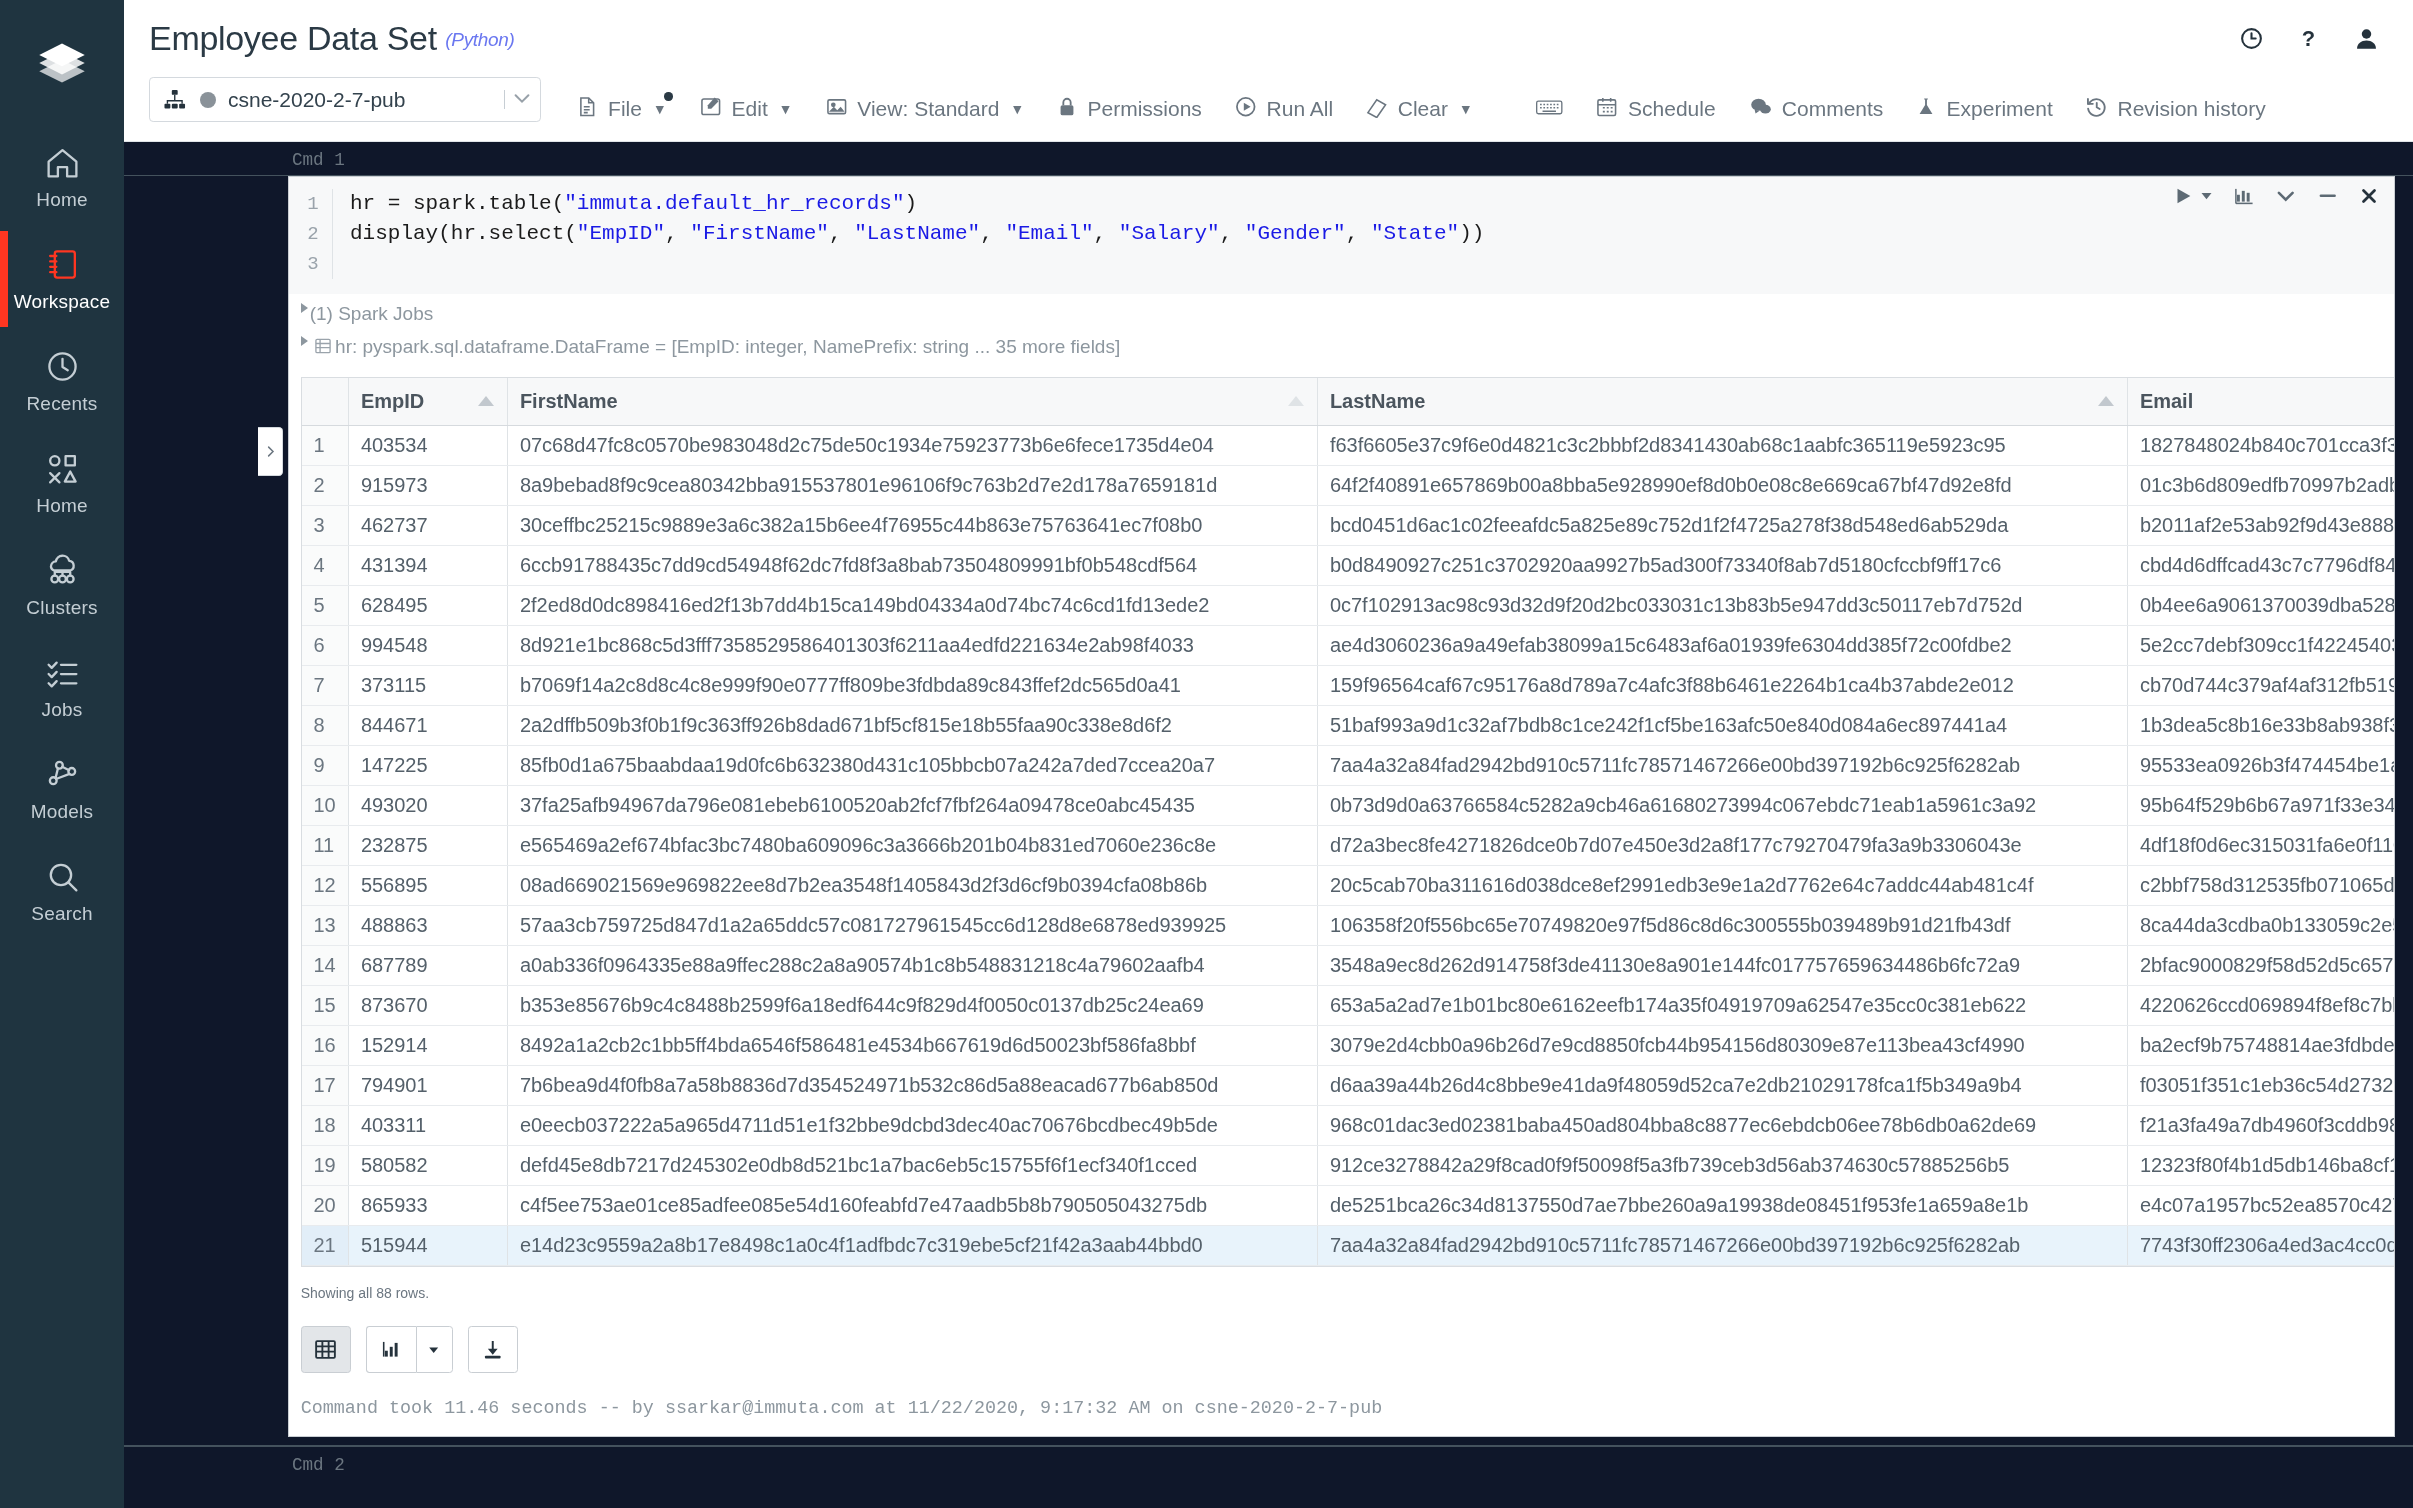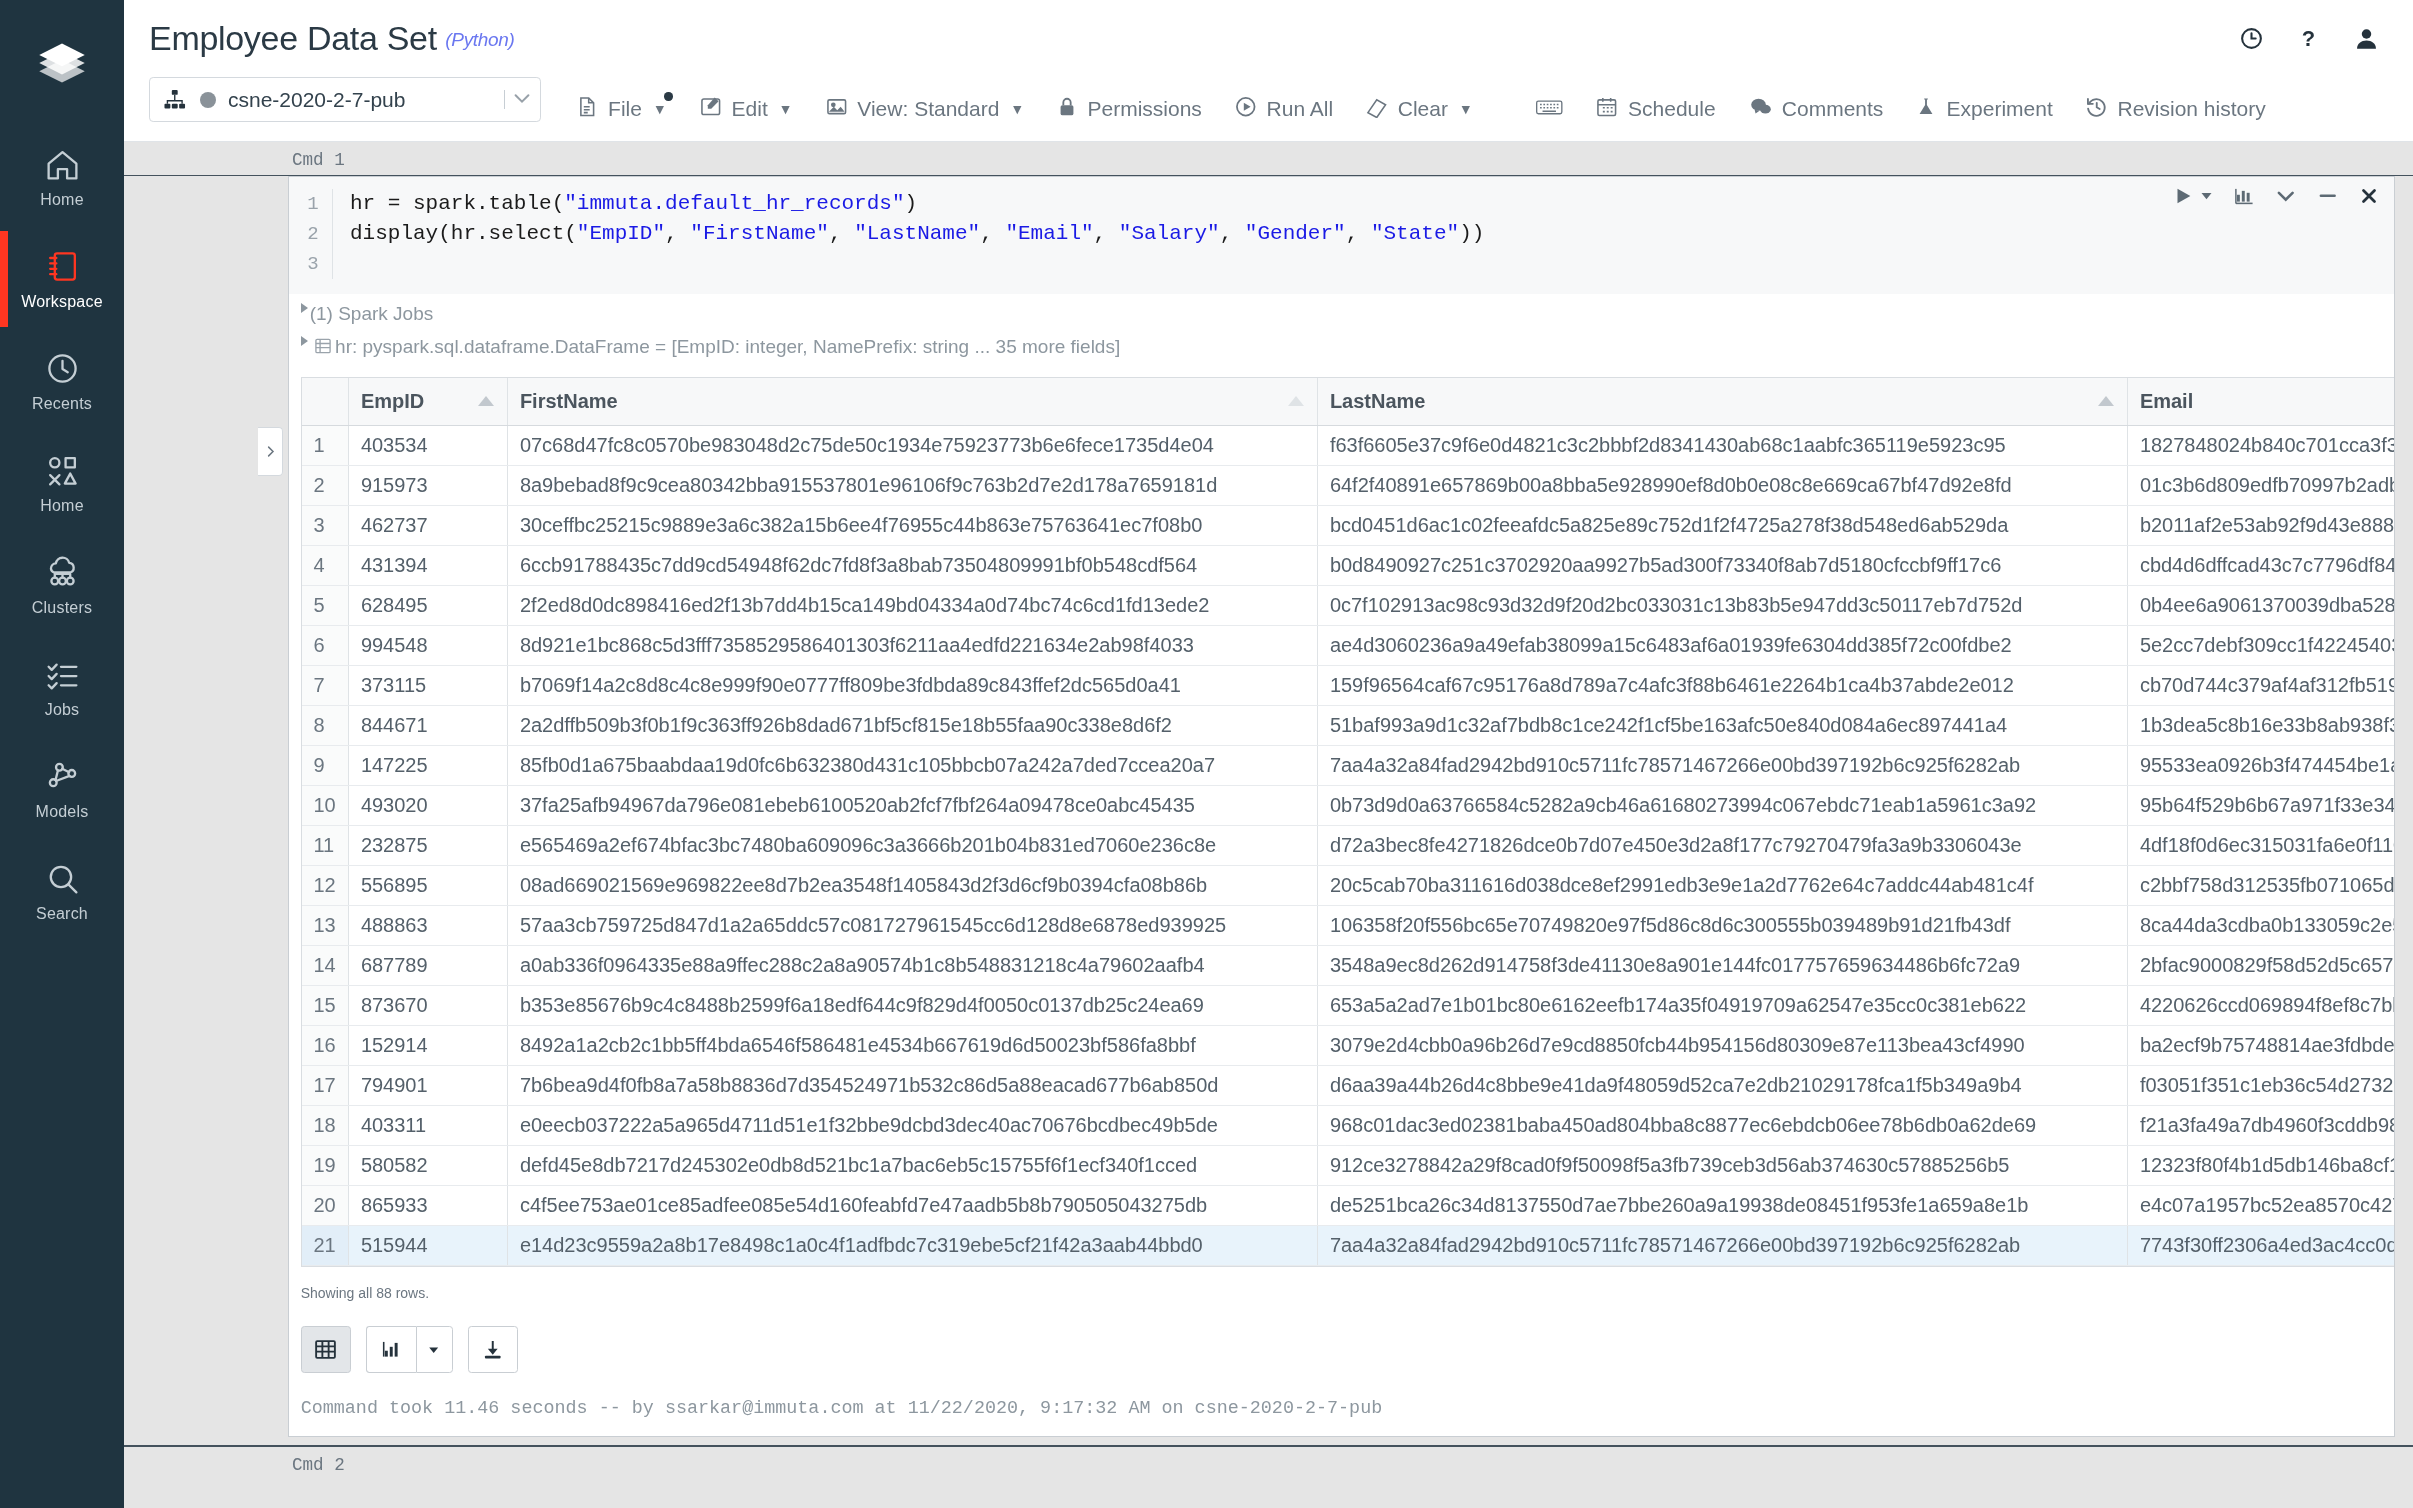--- a/index.html
+++ b/index.html
@@ -30,21 +30,21 @@
   .nav-item {
     position: relative;
     height: 102px;
     display: flex; flex-direction: column;
     align-items: center; justify-content: center;
     gap: 7.5px;
     cursor: pointer;
   }
   .nav-item .nav-icon { height: 39px; display:flex; align-items:center; justify-content:center; }
   .nav-item .nav-label {
-    font-size: 16px; letter-spacing: 0.2px; color: #c4ced4;
+    font-size: 19px; letter-spacing: 0.2px; color: #c4ced4;
     font-family: "Liberation Sans", sans-serif;
   }
   .nav-item.active .nav-label { color: #ffffff; font-weight: normal; }
   .nav-item.active::before {
     content: ""; position: absolute; left: 0; top: 3.4px; bottom: 3.4px;
     width: 7.5px; background: #ff3621;
   }
 
   
   .main { flex: 1; display: flex; flex-direction: column; min-width: 0; background:#fff; position: relative;}
@@ -90,21 +90,21 @@
     position: relative;
   }
   .tb-btn .caret { font-size: 14.2px; margin-left: 1.7px; color:#6b7680; }
   .tb-btn .dot-badge {
     position: absolute; top: 5.9px; right: 10px;
     width: 8.4px; height: 8.4px; border-radius: 50%; background: #2b3a45;
   }
   .tb-gap { width: 30px; }
 
   
-  .notebook { flex: 1; overflow: hidden; background: #e5e5e5; position: relative; }
+  .notebook { flex: 1; overflow: hidden; background: #0f172a; position: relative; }
 
   .cmd-label {
     font-family: "Liberation Mono", monospace;
     font-size: 17.6px; color: #6b7680;
     padding: 7.5px 0 5px 168px;
   }
   .cmd-rule { height: 1.7px; background: #44525d; }
 
   .cell {
     border: 0.8px solid #c9ced3;

